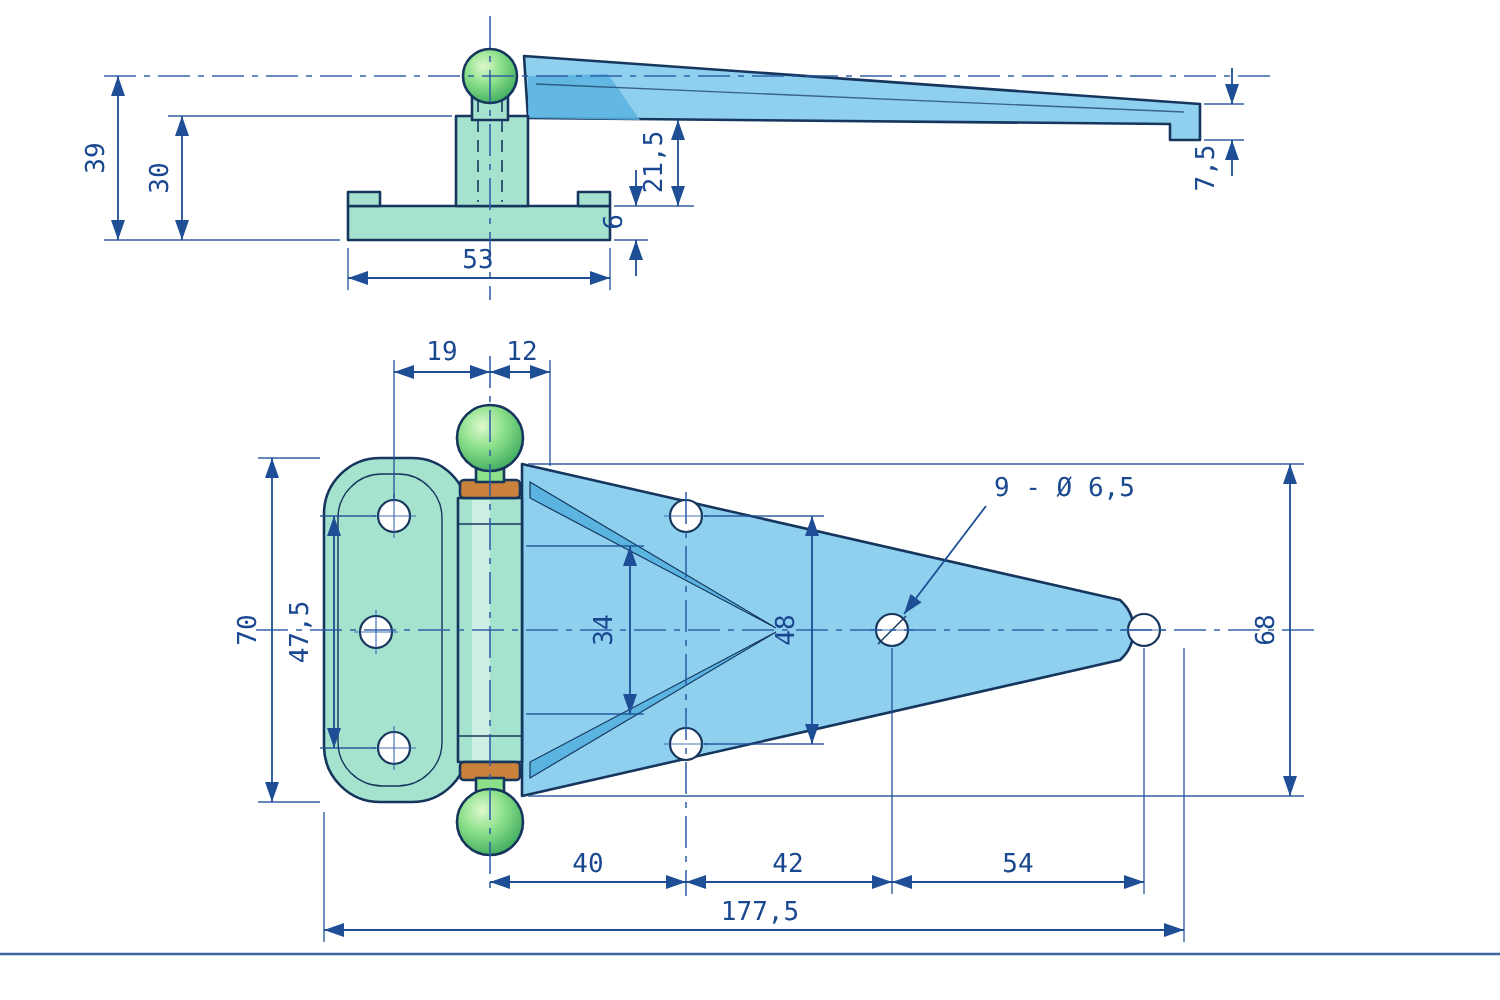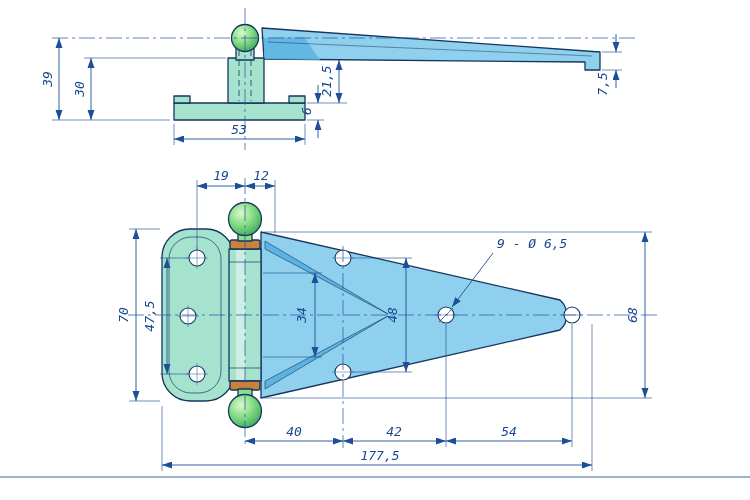--- a/index.html
+++ b/index.html
@@ -1,16 +1,16 @@
 <!DOCTYPE html>
 <html><head>
 <meta charset="utf-8">
 <style>
   html,body{margin:0;padding:0;background:#ffffff;}
-  .sheet{position:relative;width:750px;height:500px;background:#ffffff;overflow:hidden;font-style:italic;}
+  .sheet{position:relative;width:750px;height:500px;background:#ffffff;overflow:hidden;}
   svg{display:block;}
   .ol{stroke:#16365e;stroke-width:1.3;stroke-linejoin:round;}
   .thin{stroke:#16365e;stroke-width:.7;fill:none;}
   .dimline{stroke:#1d4e96;stroke-width:.9;fill:none;}
   .ext{stroke:#1d4e96;stroke-width:.7;opacity:.9;fill:none;}
   .cl{stroke:#2a5ca8;stroke-width:.8;stroke-dasharray:16 4 3 4;fill:none;opacity:.95;}
   .hid{stroke:#16365e;stroke-width:.8;stroke-dasharray:6 4;fill:none;}
   .cmark{stroke:#2a5ca8;stroke-width:.6;opacity:.85;}
   .hole{fill:#ffffff;stroke:#16365e;stroke-width:1.1;}
   text.dim{font-family:"DejaVu Sans Mono","Liberation Mono",monospace;font-size:13px;fill:#1a4890;text-anchor:middle;}

